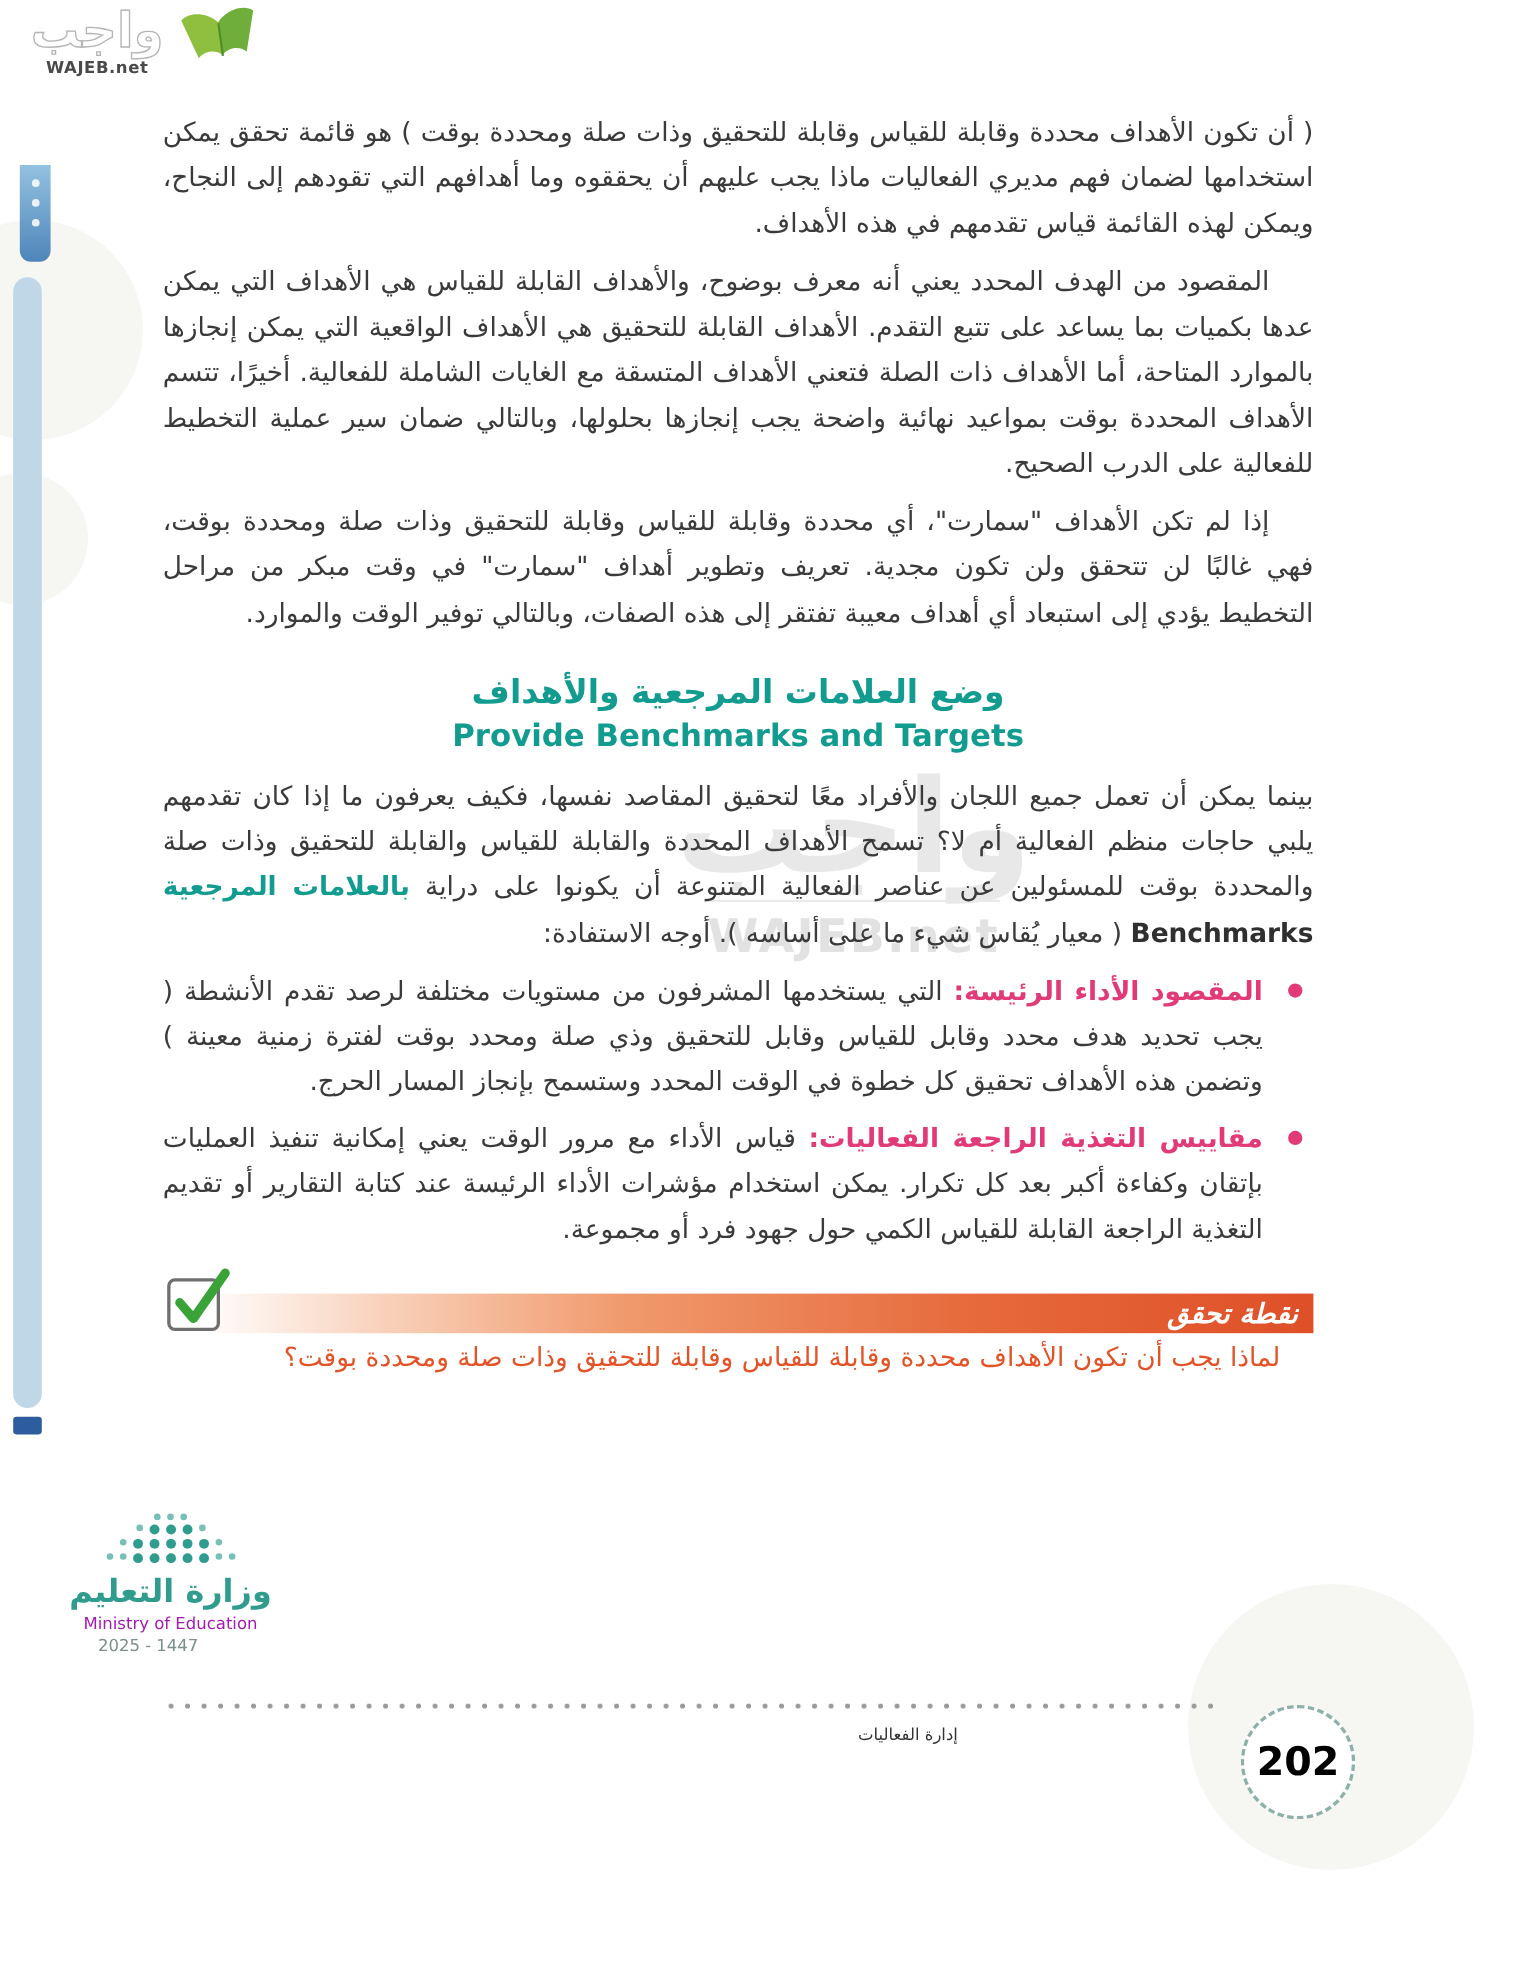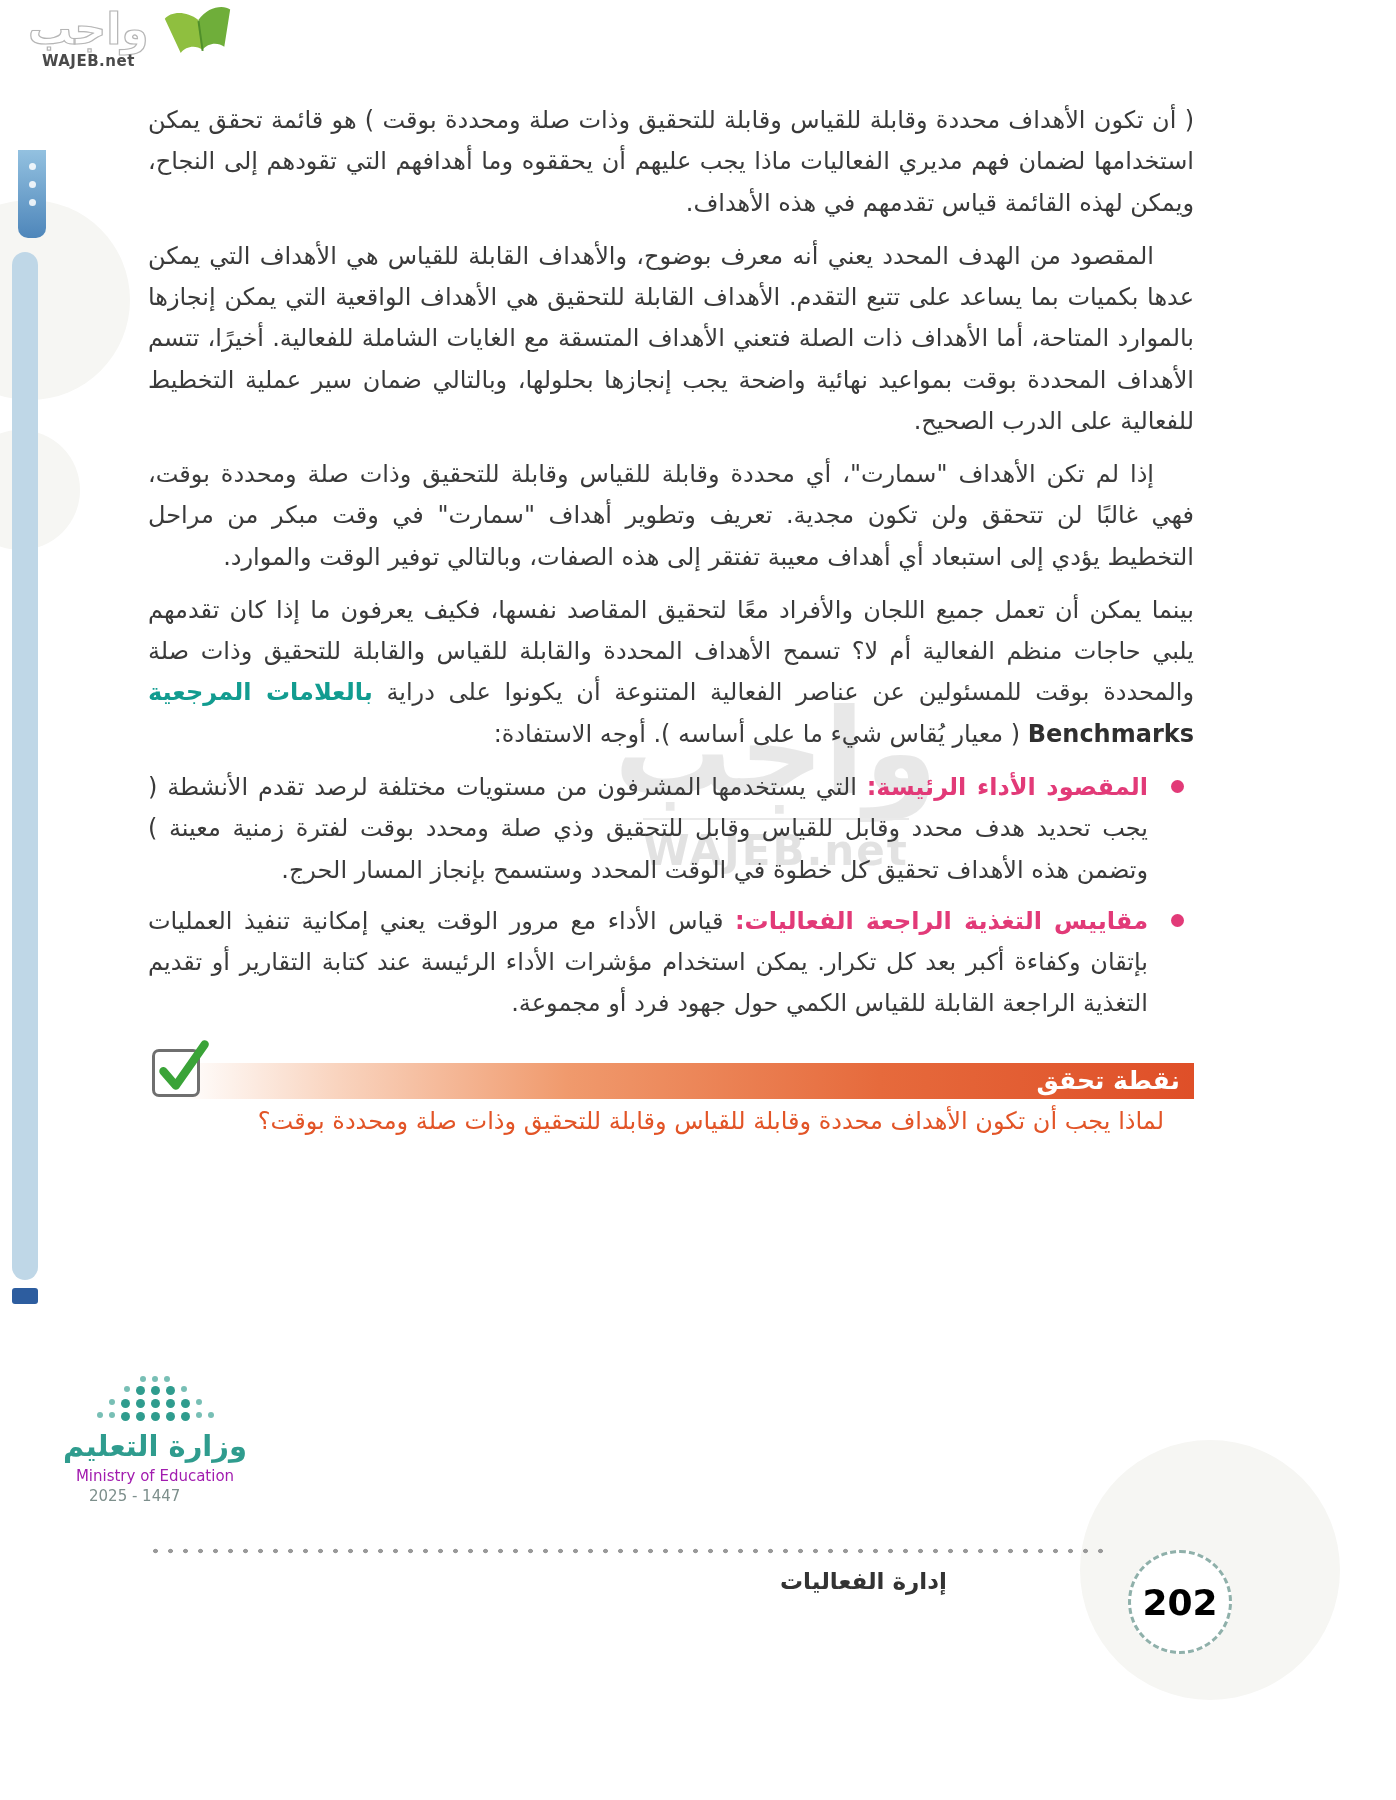--- a/index.html
+++ b/index.html
@@ -89,20 +89,21 @@
     position: absolute; right: 10px; top: 13px;
     width: 13px; height: 13px; border-radius: 50%; background: #e23a78;
   }
   .b-lead { color: #e23a78; font-weight: bold; }
 
   
   .checkpoint { position: relative; margin-top: 38px; }
   .cp-bar {
     height: 36px; display: flex; align-items: center;
     background: linear-gradient(to left, #df4f28 0%, #e66a3c 30%, #f09a6d 60%, #f9d4bf 82%, #ffffff 97%);
+    font-style: italic;
   }
   .cp-title { color: #ffffff; font-weight: bold; font-size: 25px; padding-right: 14px; }
   .cp-check {
     position: absolute; left: 4px; top: -14px; z-index: 3;
     width: 48px; height: 48px; background: #ffffff;
     border: 3px solid #6f6f6f; border-radius: 7px;
   }
   .cp-check svg { position: absolute; left: -4px; top: -20px; width: 62px; height: 66px; overflow: visible; }
   .cp-question {
     color: #e25427; font-size: 24px; line-height: 1.85;
@@ -110,21 +111,21 @@
   }
 
   
   .dotted-line {
     position: absolute; left: 148px; top: 1548px; width: 958px; height: 6px; z-index: 2;
     background-image: radial-gradient(circle, #9a9a9a 2.1px, transparent 2.6px);
     background-size: 15px 6px; background-repeat: repeat-x;
   }
   .footer-section {
     position: absolute; left: 780px; top: 1568px; z-index: 2;
-    font-size: 23px; font-weight: bold; color: #333333; direction: rtl;
+    font-size: 15px; font-weight: normal; color: #333333; direction: rtl;
   }
   .page-badge {
     position: absolute; left: 1128px; top: 1550px; width: 104px; height: 104px; z-index: 2;
     border: 3px dashed #8fb0aa; border-radius: 50%; background: #ffffff;
     display: flex; align-items: center; justify-content: center;
   }
   .page-badge span { font-size: 36px; font-weight: bold; color: #000000; }
 
   .ministry { position: absolute; left: 55px; top: 1372px; width: 200px; z-index: 2; text-align: center; }
   .m-dots { margin-bottom: 8px; }
@@ -167,20 +168,24 @@
   <div class="watermark">
     <div class="wm-brand">واجب</div>
     <div class="wm-site">WAJEB.net</div>
   </div>
 
   <div class="content">
     <p class="para">( أن تكون الأهداف محددة وقابلة للقياس وقابلة للتحقيق وذات صلة ومحددة بوقت ) هو قائمة تحقق يمكن استخدامها لضمان فهم مديري الفعاليات ماذا يجب عليهم أن يحققوه وما أهدافهم التي تقودهم إلى النجاح، ويمكن لهذه القائمة قياس تقدمهم في هذه الأهداف.</p>
     <p class="para indent">المقصود من الهدف المحدد يعني أنه معرف بوضوح، والأهداف القابلة للقياس هي الأهداف التي يمكن عدها بكميات بما يساعد على تتبع التقدم. الأهداف القابلة للتحقيق هي الأهداف الواقعية التي يمكن إنجازها بالموارد المتاحة، أما الأهداف ذات الصلة فتعني الأهداف المتسقة مع الغايات الشاملة للفعالية. أخيرًا، تتسم الأهداف المحددة بوقت بمواعيد نهائية واضحة يجب إنجازها بحلولها، وبالتالي ضمان سير عملية التخطيط للفعالية على الدرب الصحيح.</p>
     <p class="para indent">إذا لم تكن الأهداف "سمارت"، أي محددة وقابلة للقياس وقابلة للتحقيق وذات صلة ومحددة بوقت، فهي غالبًا لن تتحقق ولن تكون مجدية. تعريف وتطوير أهداف "سمارت" في وقت مبكر من مراحل التخطيط يؤدي إلى استبعاد أي أهداف معيبة تفتقر إلى هذه الصفات، وبالتالي توفير الوقت والموارد.</p>
 
+    <div class="heading">
+      <div class="h-ar">وضع العلامات المرجعية والأهداف</div>
+      <div class="h-en">Provide Benchmarks and Targets</div>
+    </div>
 
     <p class="para"><span>بينما يمكن أن تعمل جميع اللجان والأفراد معًا لتحقيق المقاصد نفسها، فكيف يعرفون ما إذا كان تقدمهم يلبي حاجات منظم الفعالية أم لا؟ تسمح الأهداف المحددة والقابلة للقياس والقابلة للتحقيق وذات صلة والمحددة بوقت للمسئولين عن عناصر الفعالية المتنوعة أن يكونوا على دراية </span><span class="teal-bold">بالعلامات المرجعية</span><span class="dark-bold"> Benchmarks</span><span> ( معيار يُقاس شيء ما على أساسه ). أوجه الاستفادة:</span></p>
 
     <ul class="bullets">
       <li class="bullet">
         <span class="b-dot"></span>
         <span class="b-lead">المقصود الأداء الرئيسة:</span><span class="b-text"> التي يستخدمها المشرفون من مستويات مختلفة لرصد تقدم الأنشطة ( يجب تحديد هدف محدد وقابل للقياس وقابل للتحقيق وذي صلة ومحدد بوقت لفترة زمنية معينة ) وتضمن هذه الأهداف تحقيق كل خطوة في الوقت المحدد وستسمح بإنجاز المسار الحرج.</span>
       </li>
       <li class="bullet">
         <span class="b-dot"></span>

